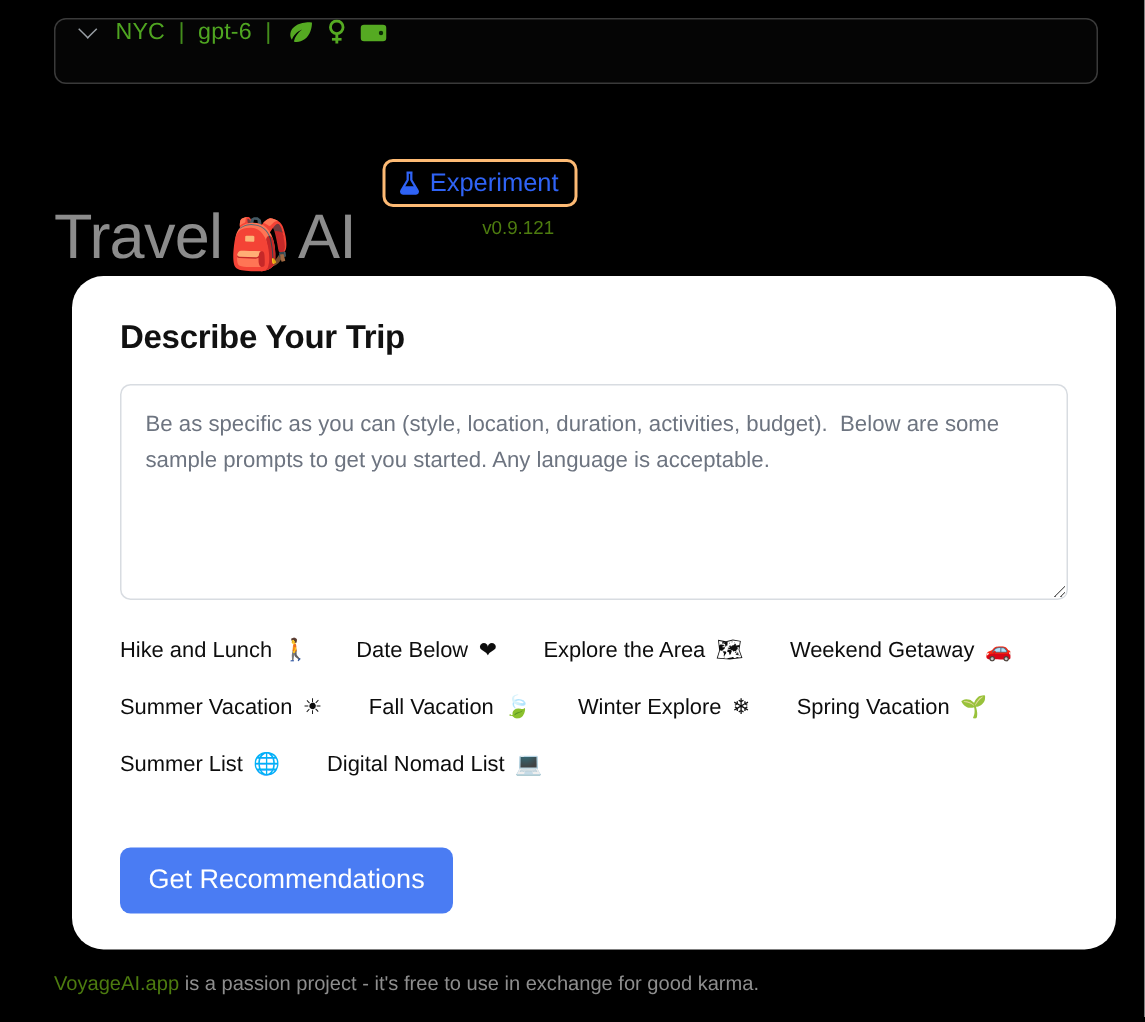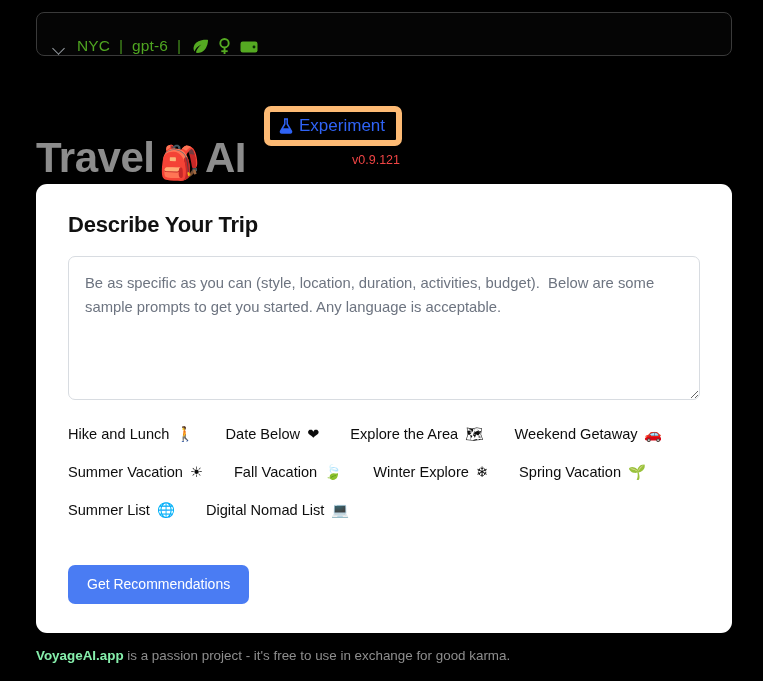--- a/index.html
+++ b/index.html
@@ -20,21 +20,21 @@
   .topbar {
     position: absolute;
     left: 36px;
     top: 12px;
     width: 696px;
     height: 44px;
     background: #050505;
     border: 1px solid #3a3a3a;
     border-radius: 8px;
     display: flex;
-    align-items: flex-end;
+    align-items: flex-start;
     padding: 0 16px;
     gap: 9px;
   }
   .chevron-down {
     width: 13px;
     height: 13px;
     position: relative;
     flex: none;
     margin-right: 2px;
   }
@@ -72,66 +72,66 @@
   .title-row {
     position: absolute;
     left: 36px;
     top: 104px;
     display: flex;
     align-items: flex-start;
     gap: 18px;
   }
   .app-title {
     font-size: 42px;
-    font-weight: 700;
+    font-weight: 400;
     color: #8c8c8c;
     line-height: 52px;
     white-space: nowrap;
     letter-spacing: -0.5px;
   }
   .title-emoji {
     font-size: 33px;
     vertical-align: -2px;
     margin: 0 5px;
   }
   .badge-col {
     display: flex;
     flex-direction: column;
     align-items: flex-end;
     margin-top: 2px;
   }
   .experiment-badge {
     display: inline-flex;
     align-items: center;
     gap: 6px;
-    border: 6px solid #fdba74;
+    border: 2px solid #fdba74;
     border-radius: 7px;
     padding: 5px 11px 6px 9px;
     color: #2f63f5;
     font-size: 17px;
     background: transparent;
     line-height: 1;
   }
   .experiment-badge svg { display: block; }
   .version-text {
-    color: #ef4444;
+    color: #4d7c0f;
     font-size: 12.5px;
     margin-top: 7px;
-    margin-right: 2px;
+    margin-right: 16px;
   }
 
   
   .card {
     position: absolute;
-    left: 36px;
+    left: 48px;
     top: 184px;
     width: 696px;
     height: 449px;
     background: #ffffff;
-    border-radius: 11px;
+    border-radius: 21px;
     padding: 28px 32px 0 32px;
   }
   .card-heading {
     font-size: 22px;
     font-weight: 700;
     color: #111111;
     margin: 0 0 18px 0;
     letter-spacing: -0.2px;
   }
   .trip-textarea {
@@ -187,38 +187,38 @@
   .cta-wrap {
     margin-top: 47px;
   }
   .cta-button {
     display: inline-block;
     background: #4a7cf3;
     color: #ffffff;
     border: none;
     border-radius: 7px;
     padding: 12px 19px;
-    font-size: 14px;
+    font-size: 18px;
     font-family: "Liberation Sans", sans-serif;
     cursor: pointer;
     line-height: 1.1;
   }
 
   
   .footer {
     position: absolute;
     left: 36px;
     top: 648px;
     font-size: 13.4px;
     color: #8e8e8e;
     white-space: nowrap;
   }
   .footer .brand {
-    color: #86efac;
-    font-weight: 700;
+    color: #4d7c0f;
+    font-weight: 400;
   }
 </style>
 </head>
 <body>
 
 <div class="topbar">
   <span class="chevron-down"></span>
   <span class="topbar-text">NYC</span>
   <span class="topbar-sep">|</span>
   <span class="topbar-text">gpt-6</span>

